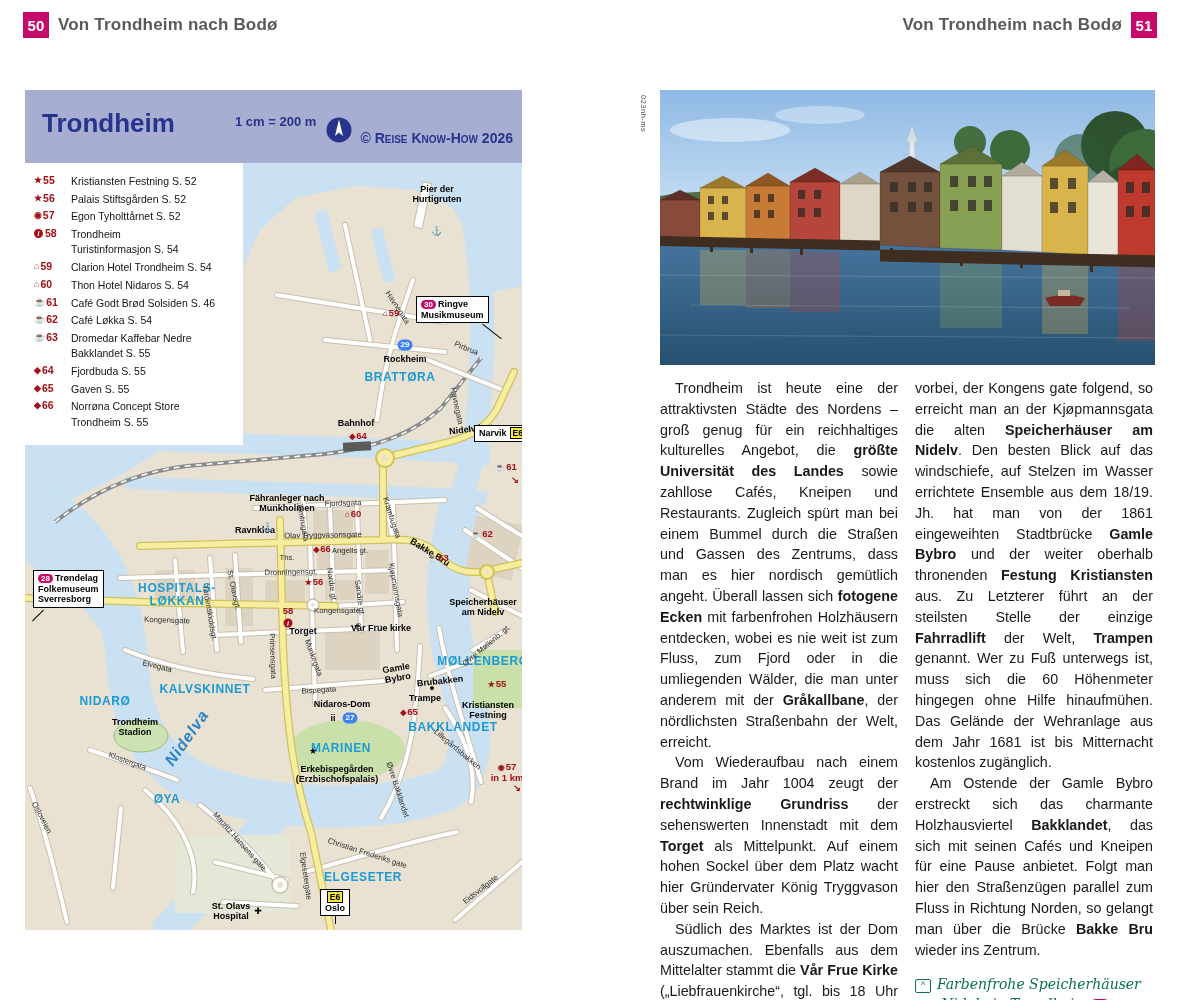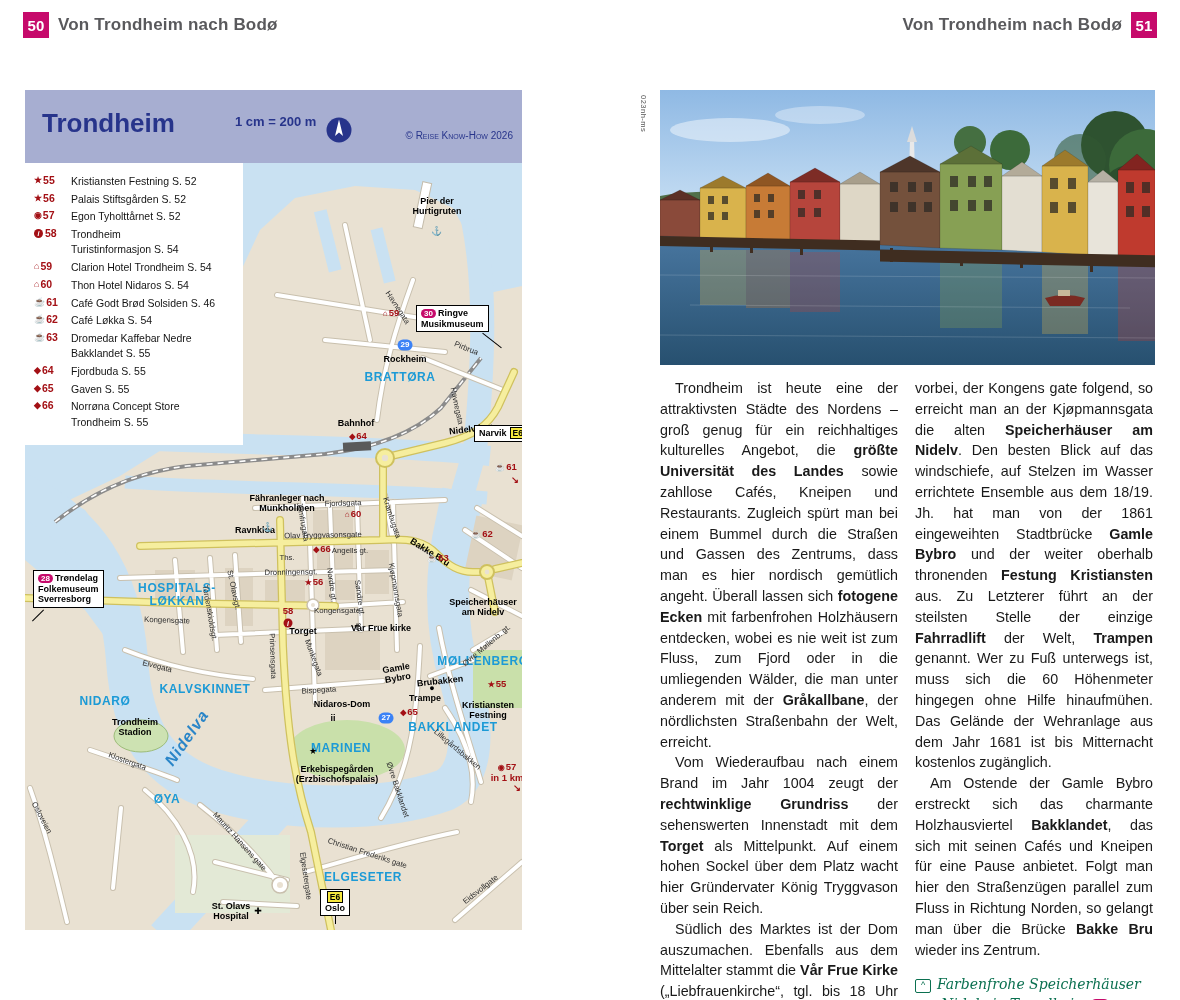--- a/index.html
+++ b/index.html
@@ -15,21 +15,21 @@
            align-items:center;justify-content:center;font-size:15px;font-weight:bold}
 
   
   #map{position:absolute;left:25px;top:90px;width:497px;height:840px;overflow:hidden;background:#c9e1f2}
   #map svg.base{position:absolute;left:0;top:0;z-index:0}
   .map-head{position:absolute;left:0;top:0;width:497px;height:73px;background:#a7aed1;z-index:4}
   .map-title{position:absolute;left:17px;top:18px;font-size:26px;font-weight:bold;color:#27348b}
   .map-scale{position:absolute;left:210px;top:24px;color:#27348b;font-size:13px;font-weight:bold}
   .map-scale .bar{width:62px;height:5px;background:#27348b;margin:3px 0 0 10px}
   .compass{position:absolute;left:300px;top:26px}
-  .map-copy{position:absolute;right:9px;top:40px;color:#27348b;font-size:10px;font-variant:small-caps;font-weight:normal}
+  .map-copy{position:absolute;right:9px;top:40px;color:#27348b;font-size:14px;font-variant:small-caps;font-weight:bold}
 
   #legend{position:absolute;left:0;top:73px;width:209px;background:#fff;
           padding:11px 0 13px 9px;z-index:3}
   .lg-row{display:flex;margin-bottom:2.5px}
   .lg-key{width:37px;flex:0 0 37px;color:#a31015;font-weight:bold;font-size:10.5px;display:flex;align-items:flex-start;gap:1px}
   .lg-ic{font-size:9px;line-height:1.5}
   .lg-txt{font-size:10.5px;color:#141414;line-height:1.45;white-space:pre-line}
   .ic-mini{display:inline-flex;width:9px;height:9px;border-radius:50%;background:#a31015;color:#fff;
            font-size:7px;font-weight:bold;align-items:center;justify-content:center;margin:2px 1px 0 0;font-style:italic}
 
@@ -44,21 +44,21 @@
   .lb.b{background:#3b82f6;color:#fff;border-radius:8px;padding:0 3px;font-size:8px;font-weight:bold;line-height:1.35}
   .lb.ic{width:9px;height:9px;border-radius:50%;background:#a31015;color:#fff;font-size:7px;font-weight:bold;
          display:flex;align-items:center;justify-content:center;font-style:italic}
   .lb-ic{font-size:8px;margin-right:1px}
 
   .sign{position:absolute;background:#fff;border:1.2px solid #000;padding:2px 4px;
         font-size:9px;font-weight:bold;line-height:1.18;z-index:3;color:#000}
   .sign-txt{white-space:pre-line}
   .mbadge{background:#c60a6b;color:#fff;border-radius:8px;padding:0 3px;font-size:8px;font-weight:bold;margin-right:2px}
   .e6{background:#f5e73e;border:1px solid #000;font-weight:bold;font-size:8.5px;padding:0 2px;margin-left:3px}
-  #sign-ringve{left:391px;top:215px}
+  #sign-ringve{left:391px;top:206px}
   #sign-ringve::after{content:"";position:absolute;right:-16px;bottom:-10px;width:24px;
         border-top:1.6px solid #000;transform:rotate(38deg)}
   #sign-narvik{left:449px;top:335px}
   #sign-folkemuseum{left:8px;top:480px}
   #sign-folkemuseum::after{content:"";position:absolute;left:-4px;bottom:-9px;width:16px;
         border-top:1.6px solid #000;transform:rotate(-45deg)}
   #sign-oslo{left:295px;top:799px;text-align:center}
   #sign-oslo::after{content:"";position:absolute;left:50%;bottom:-9px;height:9px;border-left:1.6px solid #000}
   #sign-oslo .e6{margin:0}
   #sign-oslo .sign-txt{display:block}
@@ -225,21 +225,21 @@
       <span class="lb d" style="left: 152px; top: 505px; transform: translate(-50%, -50%);">HOSPITALS-
 LØKKAN</span>
       <span class="lb d" style="left: 458px; top: 572px; transform: translate(-50%, -50%);">MØLLENBERG</span>
       <span class="lb d" style="left: 80px; top: 612px; transform: translate(-50%, -50%);">NIDARØ</span>
       <span class="lb d" style="left: 180px; top: 600px; transform: translate(-50%, -50%);">KALVSKINNET</span>
       <span class="lb d" style="left: 316px; top: 643px; transform: translate(-50%, -50%); margin-top: 16px;">MARINEN</span>
       <span class="lb d" style="left: 428px; top: 638px; transform: translate(-50%, -50%);">BAKKLANDET</span>
       <span class="lb d" style="left: 142px; top: 710px; transform: translate(-50%, -50%);">ØYA</span>
       <span class="lb d" style="left: 338px; top: 788px; transform: translate(-50%, -50%);">ELGESETER</span>
       <span class="lb w" style="left: 162px; top: 648px; transform: translate(-50%, -50%) rotate(-55deg);">Nidelva</span>
-      <span class="lb p" style="left: 412px; top: 116px; transform: translate(-50%, -50%);">Pier der
+      <span class="lb p" style="left: 412px; top: 104px; transform: translate(-50%, -50%);">Pier der
 Hurtigruten</span>
       <span class="lb p" style="left: 380px; top: 269px; transform: translate(-50%, -50%);">Rockheim</span>
       <span class="lb p" style="left: 331px; top: 333px; transform: translate(-50%, -50%);">Bahnhof</span>
       <span class="lb p" style="left: 262px; top: 413px; transform: translate(-50%, -50%);">Fähranleger nach
 Munkholmen</span>
       <span class="lb p" style="left: 230px; top: 440px; transform: translate(-50%, -50%);">Ravnkloa</span>
       <span class="lb p" style="left: 278px; top: 541px; transform: translate(-50%, -50%);">Torget</span>
       <span class="lb p" style="left: 356px; top: 538px; transform: translate(-50%, -50%);">Vår Frue kirke</span>
       <span class="lb p" style="left: 458px; top: 517px; transform: translate(-50%, -50%);">Speicherhäuser
 am Nidelv</span>
@@ -299,21 +299,21 @@
       <span class="lb poi" style="left: 481px; top: 377px; transform: translate(-50%, -50%);"><span class="lb-ic">☕</span>61</span>
       <span class="lb poi" style="left: 490px; top: 390px; transform: translate(-50%, -50%);">↘</span>
       <span class="lb poi" style="left: 457px; top: 444px; transform: translate(-50%, -50%);"><span class="lb-ic">☕</span>62</span>
       <span class="lb poi" style="left: 413px; top: 468px; transform: translate(-50%, -50%); text-align: center;"><span class="lb-ic">☕</span>63</span>
       <span class="lb poi" style="left: 384px; top: 622px; transform: translate(-50%, -50%);"><span class="lb-ic">◆</span>65</span>
       <span class="lb poi" style="left: 472px; top: 594px; transform: translate(-50%, -50%);"><span class="lb-ic">★</span>55</span>
       <span class="lb poi" style="left: 482px; top: 683px; transform: translate(-50%, -50%);"><span class="lb-ic">◉</span>57
 in 1 km</span>
       <span class="lb poi" style="left: 492px; top: 698px; transform: translate(-50%, -50%);">↘</span>
       <span class="lb b" style="left: 380px; top: 255px; transform: translate(-50%, -50%);">29</span>
-      <span class="lb b" style="left: 325px; top: 628px; transform: translate(-50%, -50%); margin-left: 36px;">27</span>
+      <span class="lb b" style="left: 325px; top: 628px; transform: translate(-50%, -50%);">27</span>
       <span class="lb sym" style="left: 412px; top: 141px; transform: translate(-50%, -50%);">⚓</span>
       <span class="lb sym" style="left: 243px; top: 437px; transform: translate(-50%, -50%);">⚓</span>
       <span class="lb sym" style="left: 332px; top: 537px; transform: translate(-50%, -50%);">✝</span>
       <span class="lb sym" style="left: 288px; top: 661px; transform: translate(-50%, -50%);">★</span>
       <span class="lb sym" style="left: 407px; top: 598px; transform: translate(-50%, -50%);">●</span>
       <span class="lb sym" style="left: 233px; top: 821px; transform: translate(-50%, -50%);">✚</span>
     </div>
 
   <div class="sign" id="sign-ringve">
     <span class="mbadge">30</span><span class="sign-txt">Ringve

